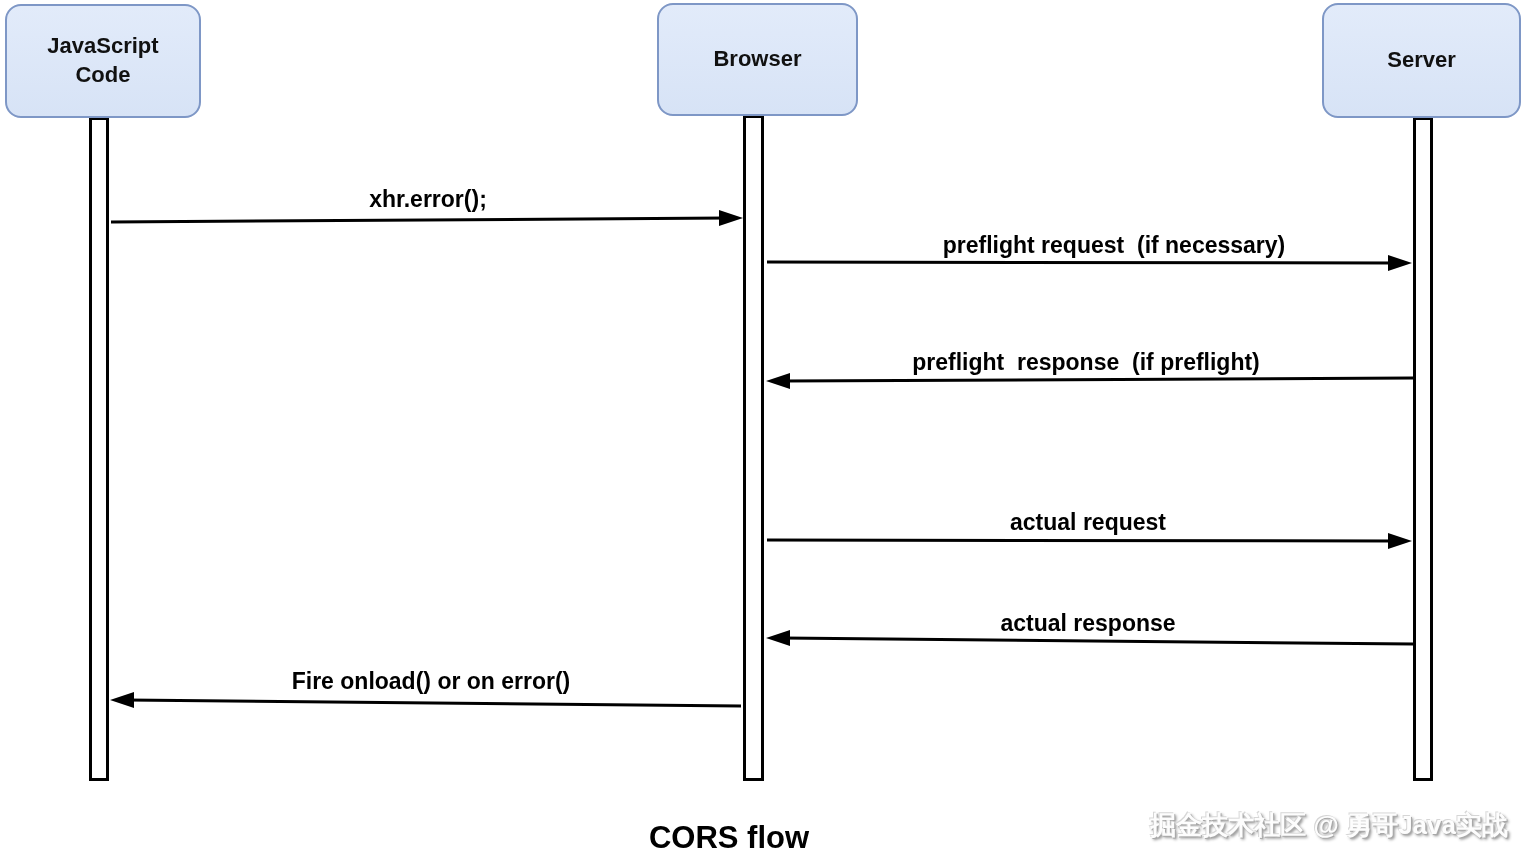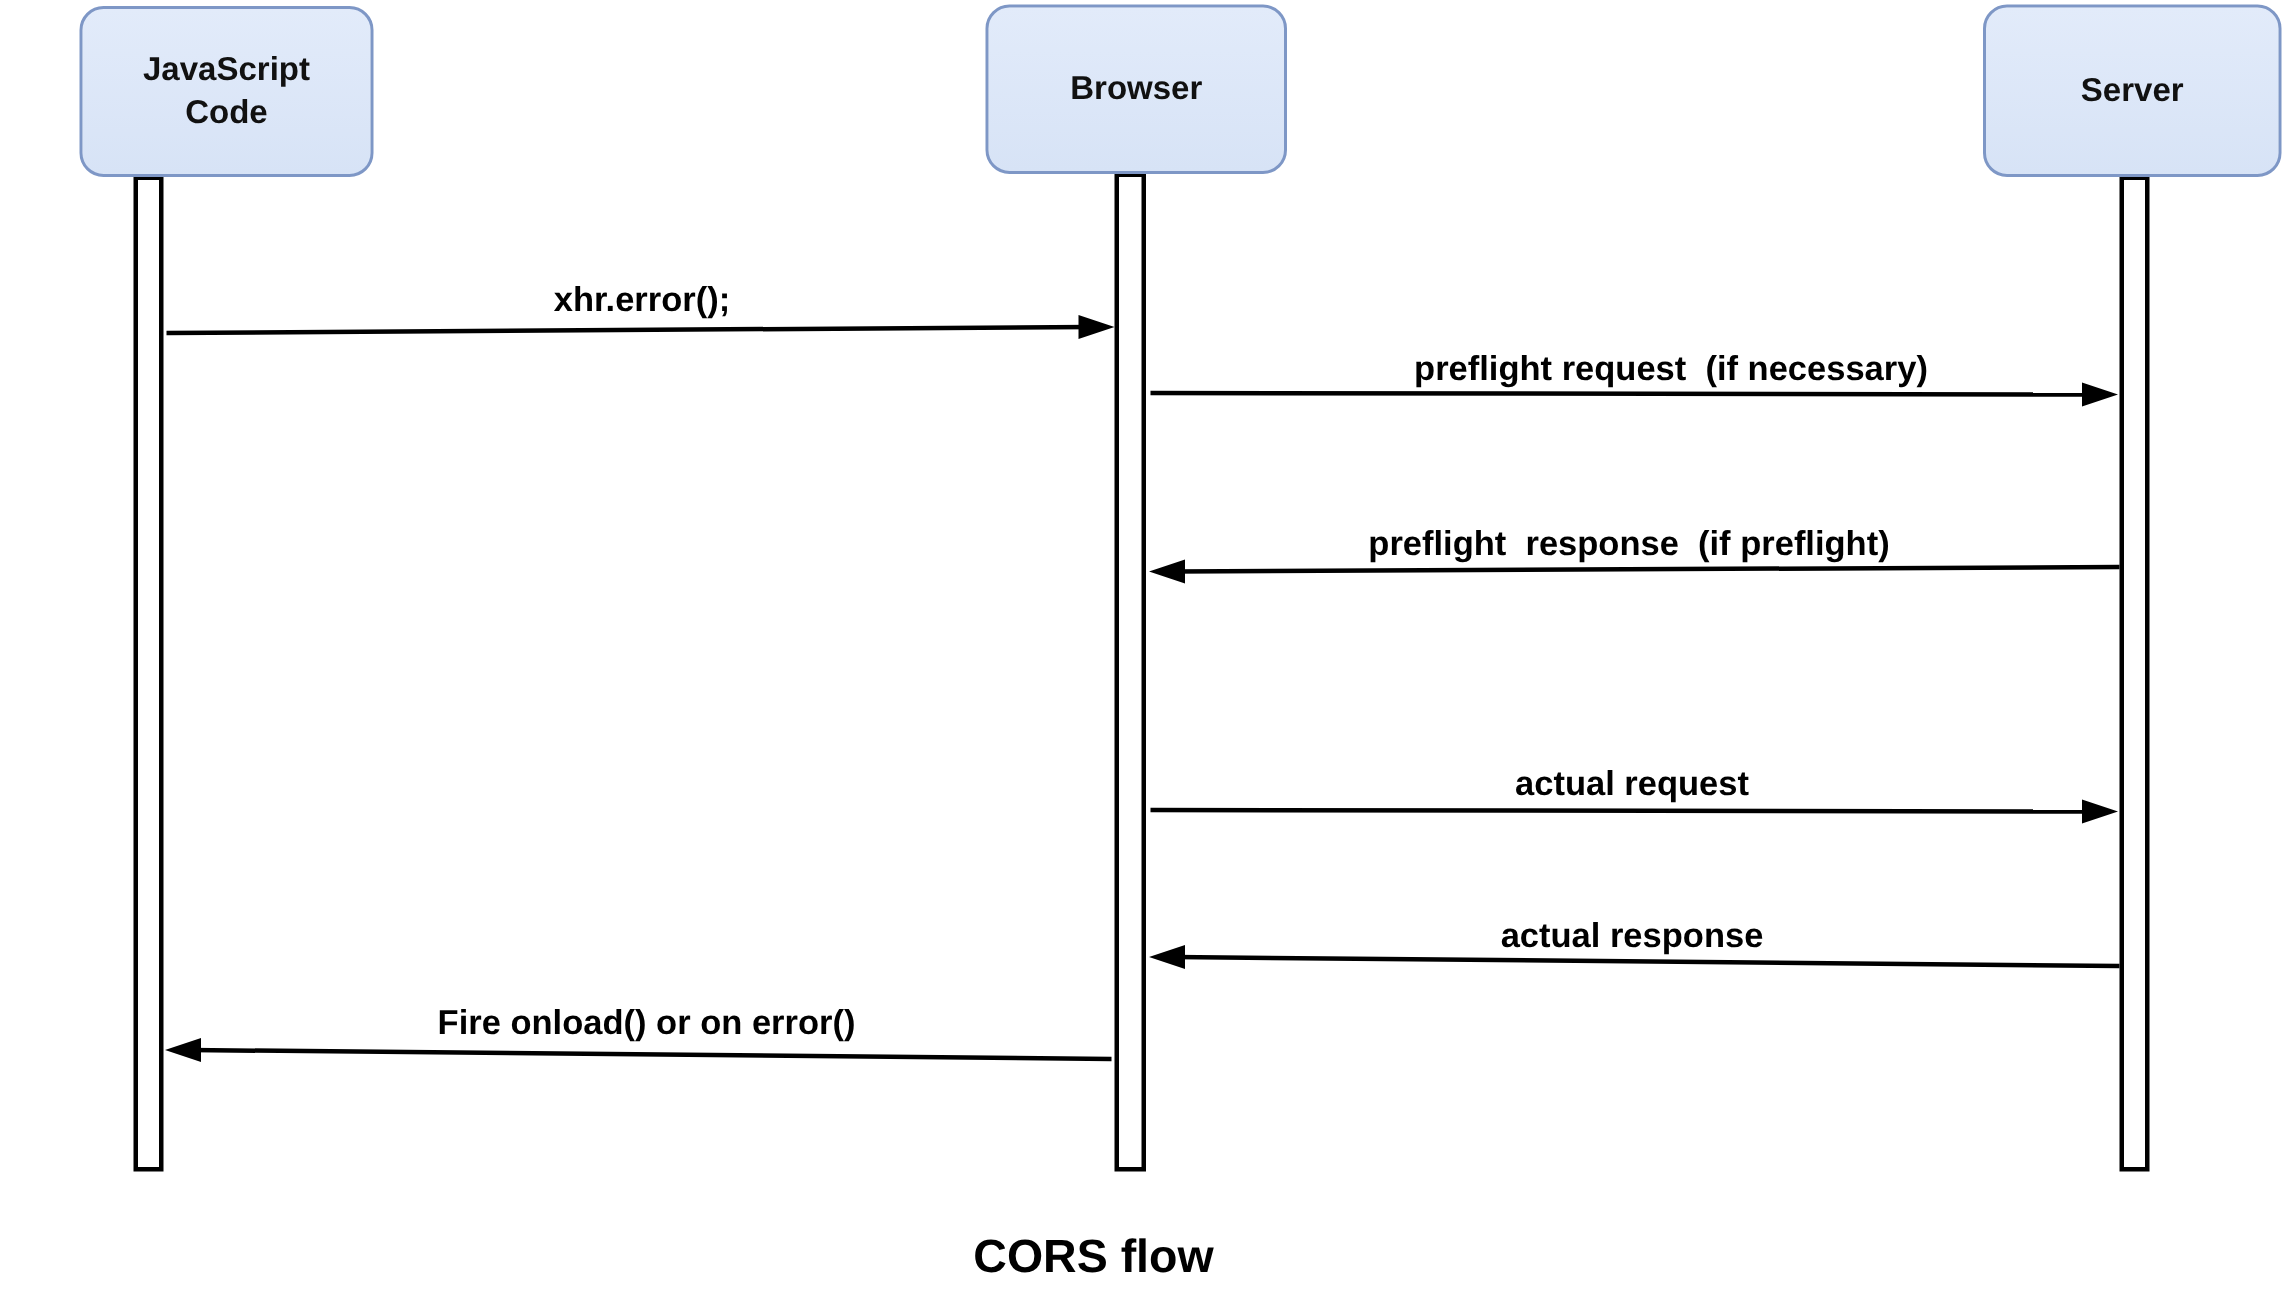--- a/index.html
+++ b/index.html
@@ -25,21 +25,21 @@
     z-index: 3;
   }
   .actor span {
     font-size: 22px;
     font-weight: bold;
     color: #111;
     text-align: center;
     white-space: pre-line;
     line-height: 1.3;
   }
-  .actor-js      { left: 5px;    top: 4px; width: 196px; height: 114px; margin-left: 48px; }
+  .actor-js      { left: 5px;    top: 4px; width: 196px; height: 114px; }
   .actor-browser { left: 657px;  top: 3px; width: 201px; height: 113px; }
   .actor-server  { left: 1322px; top: 3px; width: 199px; height: 115px; }
 
   
   .lifeline {
     position: absolute;
     box-sizing: border-box;
     background: #ffffff;
     border: 3px solid #000000;
     z-index: 1;
@@ -140,14 +140,15 @@
   </svg>
 
   <div class="msg-label" style="left:428px; top:186px;">xhr.error();</div>
   <div class="msg-label" style="left:1090px; top:232px;margin-left:24px;">preflight request  (if necessary)</div>
   <div class="msg-label" style="left:1086px; top:349px;">preflight  response  (if preflight)</div>
   <div class="msg-label" style="left:1088px; top:509px;text-align:right;">actual request</div>
   <div class="msg-label" style="left:1088px; top:610px;">actual response</div>
   <div class="msg-label" style="left:431px; top:668px;">Fire onload() or on error()</div>
 
   <div class="diagram-title">CORS flow</div>
+  <div class="watermark">掘金技术社区 @ 勇哥Java实战</div>
 
 </div>
 
 </body></html>

